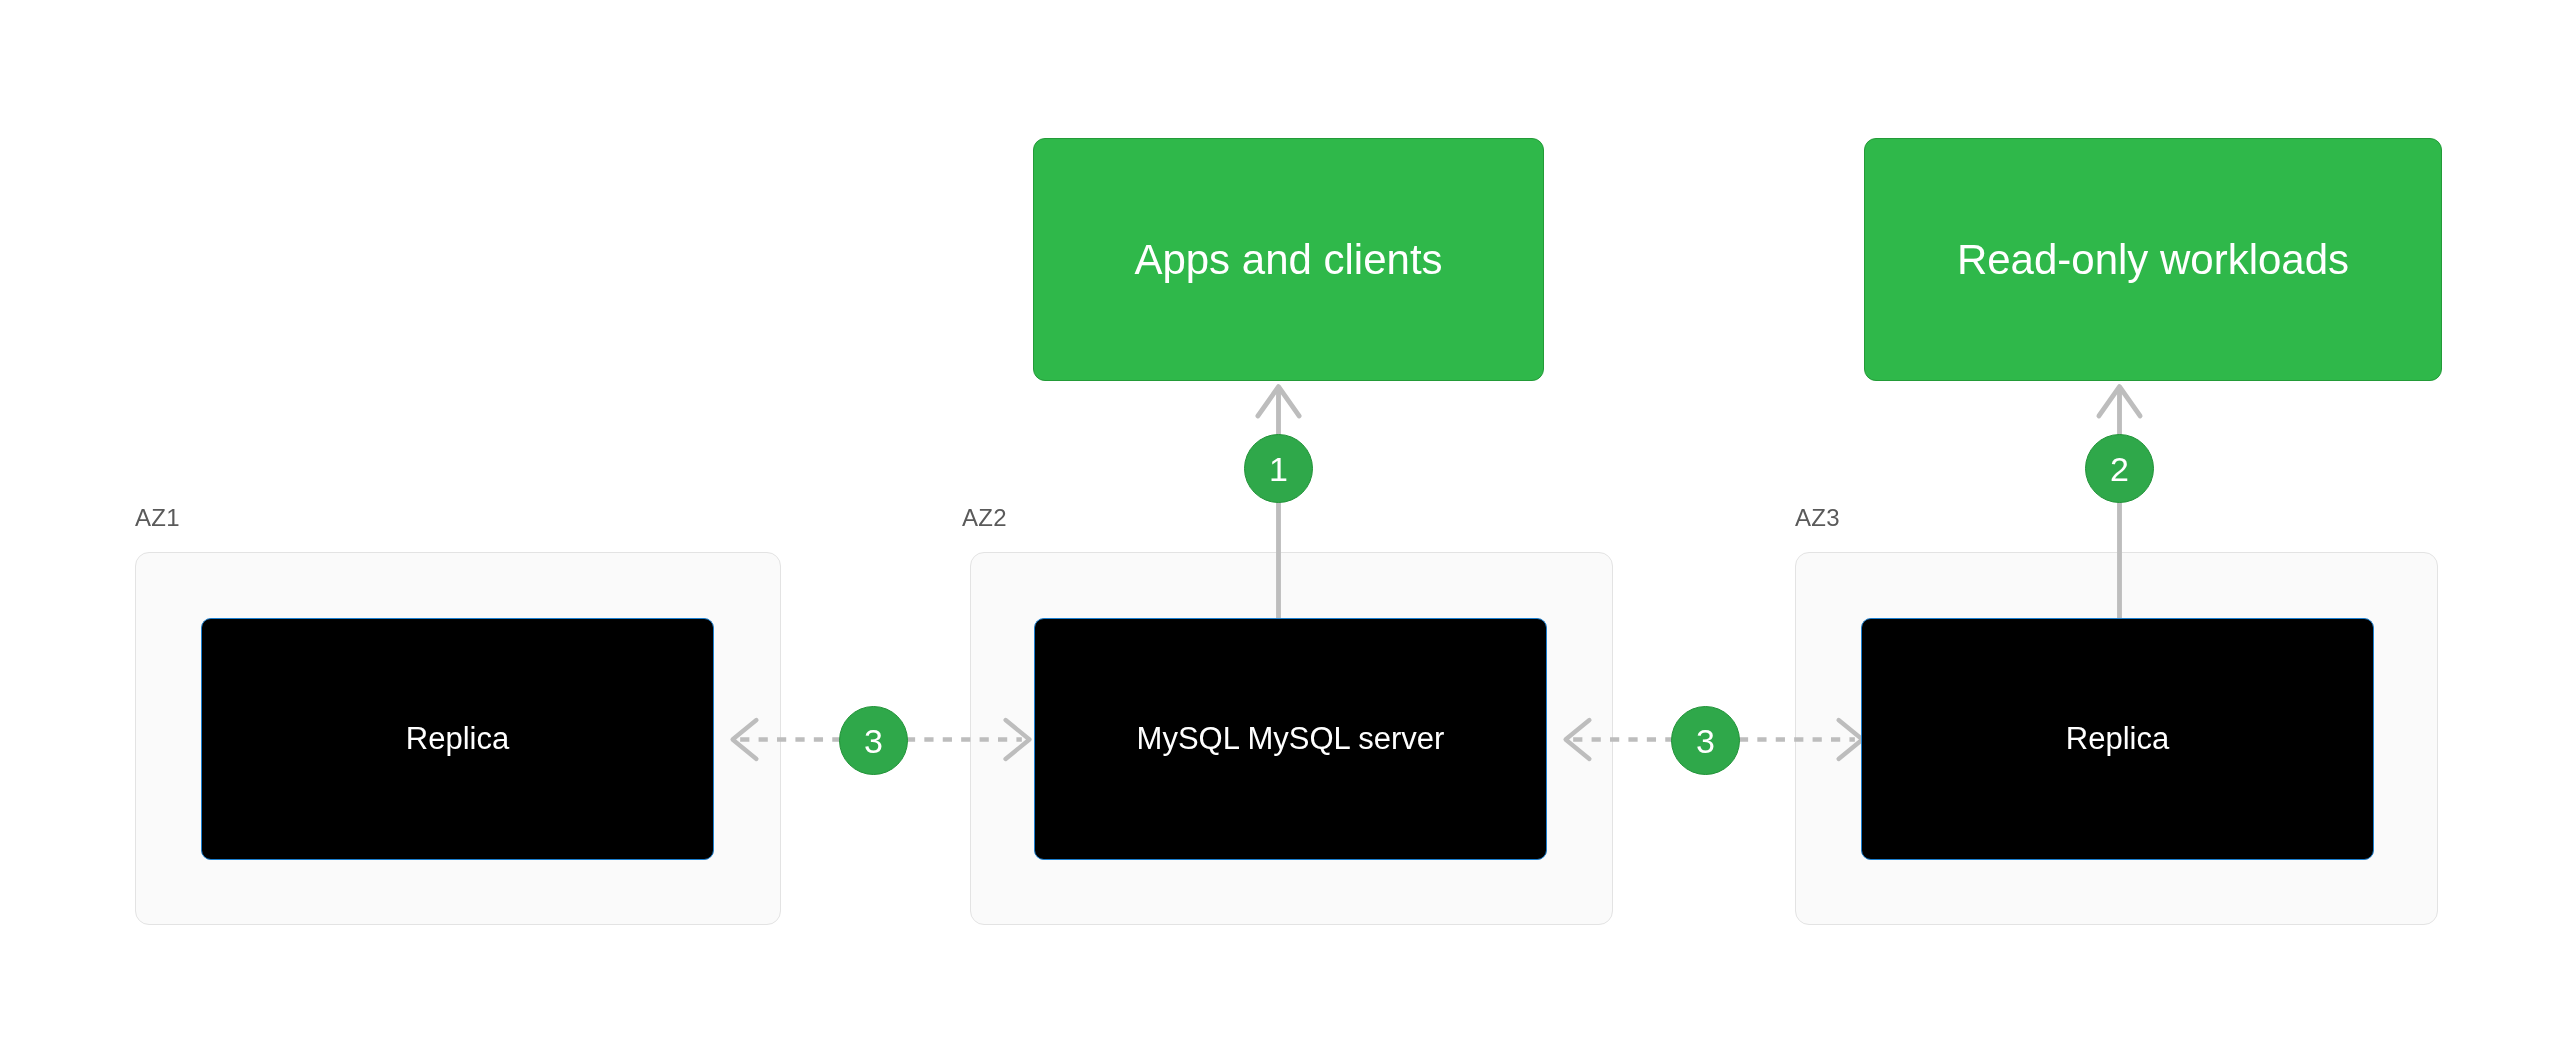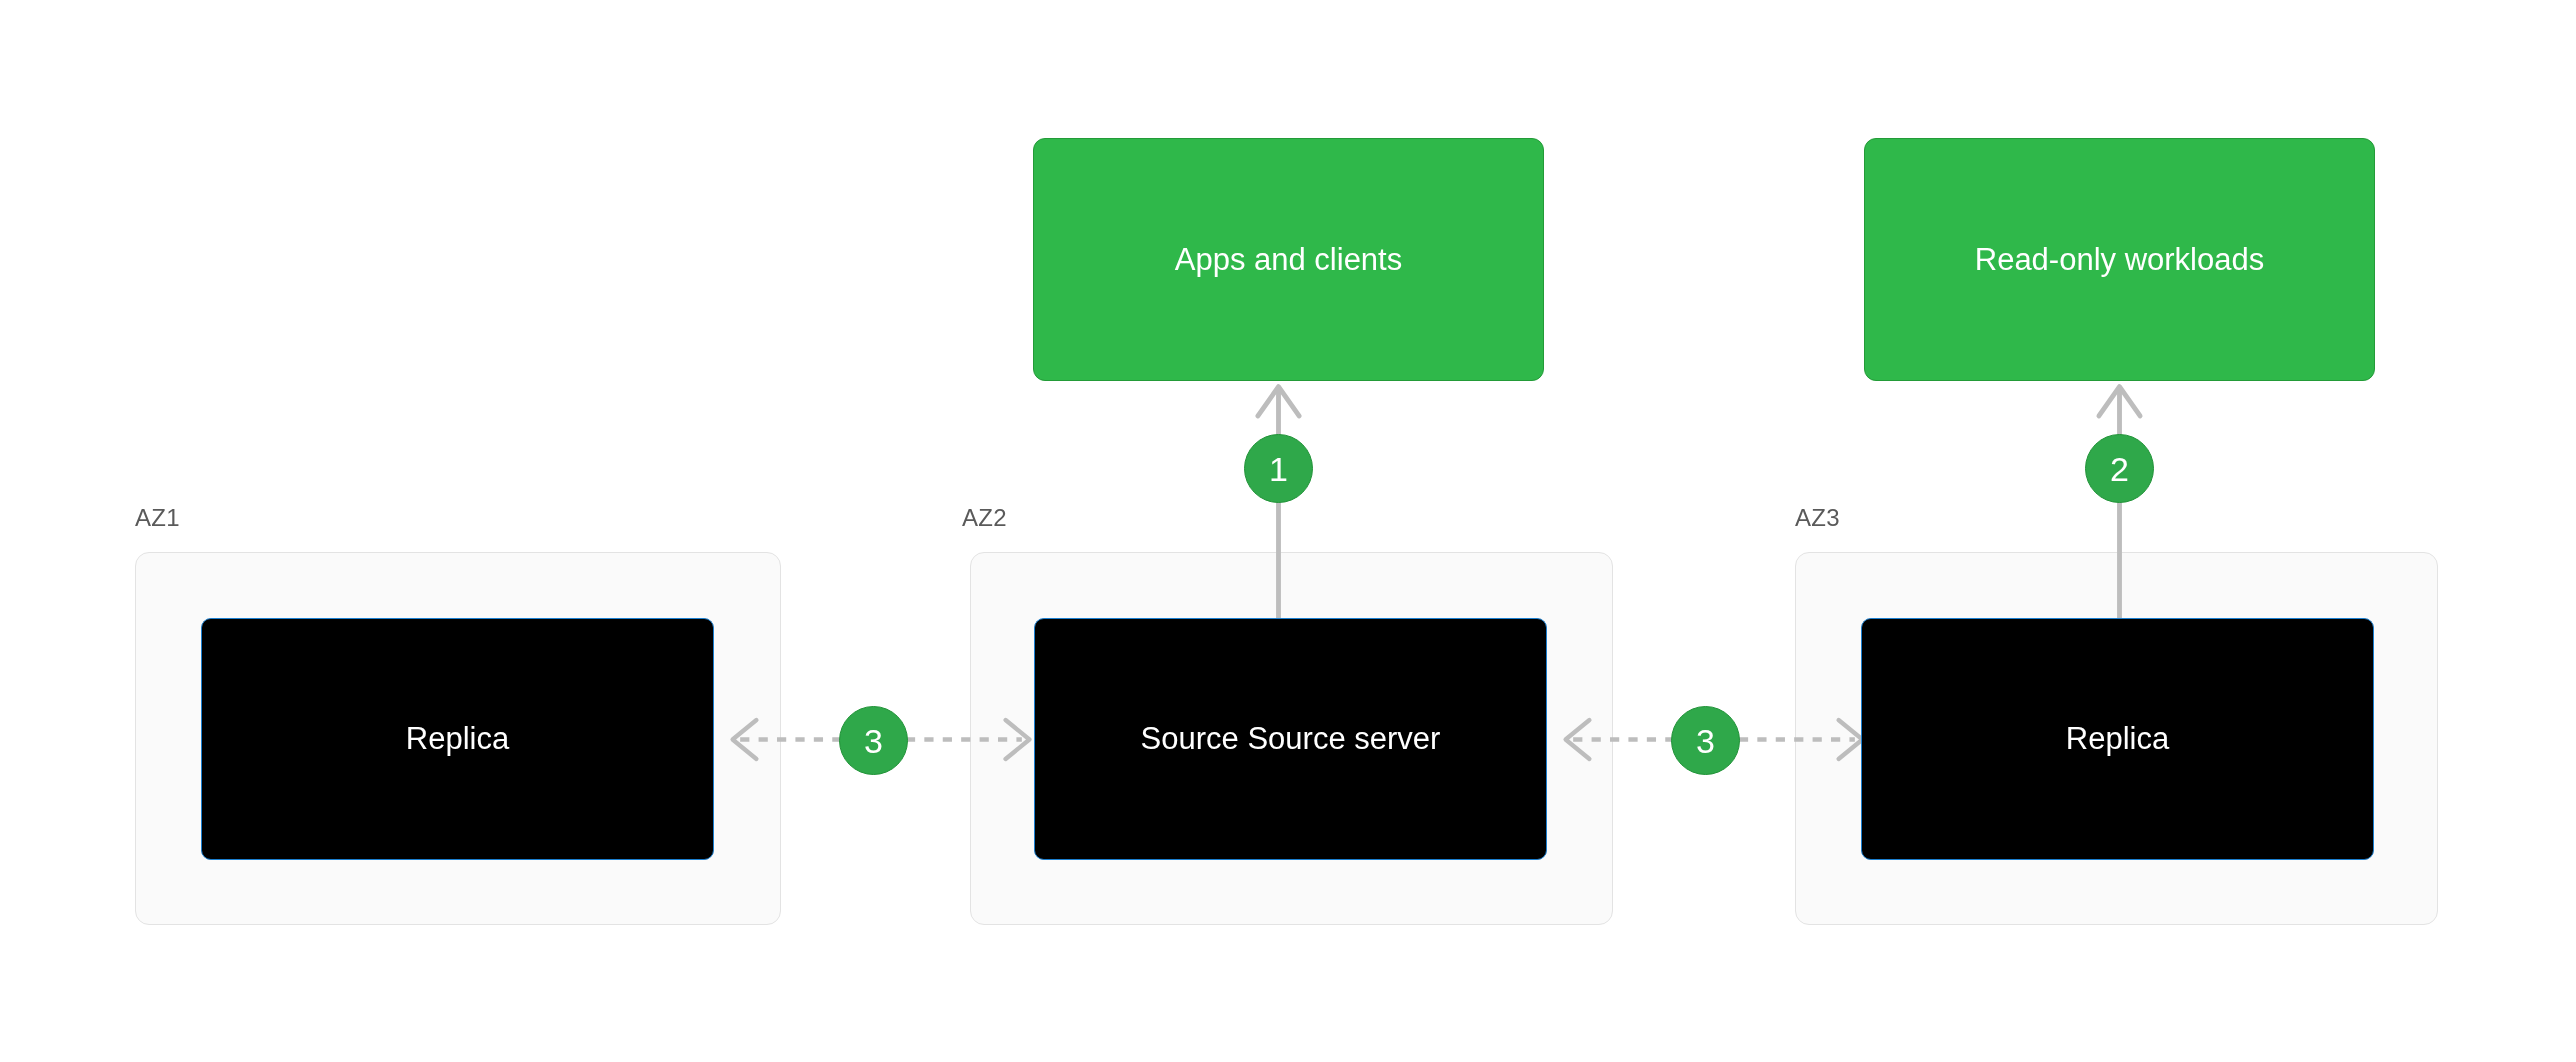--- a/index.html
+++ b/index.html
@@ -44,21 +44,21 @@
     align-items: center;
     justify-content: center;
     color: #ffffff;
     text-align: center;
     white-space: nowrap;
   }
   .node-green {
     background: #2FB84A;
     border: 1.6px solid #239B38;
     border-radius: 12px;
-    font-size: 31px;
+    font-size: 42px;
   }
   .node-blue {
     background: #000000;
     border: 1.6px solid #1B7FD0;
     border-radius: 9.8px;
     font-size: 31px;
   }
 
   
   .conn-svg {
@@ -116,30 +116,30 @@
   <svg class="conn-svg" style="left:1551px; top:707px; width:326px; height:65px;" viewBox="0 0 600 120">
     <line x1="40" y1="60" x2="560" y2="60" stroke="#BDBDBD" stroke-width="8" stroke-dasharray="17 17"></line>
     <polyline points="70,24 26,60 70,96" fill="none" stroke="#BDBDBD" stroke-width="8" stroke-linecap="round" stroke-linejoin="round"></polyline>
     <polyline points="530,24 574,60 530,96" fill="none" stroke="#BDBDBD" stroke-width="8" stroke-linecap="round" stroke-linejoin="round"></polyline>
   </svg>
 
   <div class="node node-green" style="left:1033px; top:138px; width:511px; height:243px;">
     <span>Apps and clients</span>
   </div>
 
-  <div class="node node-green" style="left:1864px; top:138px; width:511px; height:243px;">
+  <div class="node node-green" style="left:1864px; top:138px; width:578px; height:243px;">
     <span>Read-only workloads</span>
   </div>
 
   <div class="node node-blue" style="left:201px; top:618px; width:513px; height:242px;">
     <span>Replica</span>
   </div>
 
   <div class="node node-blue" style="left:1034px; top:618px; width:513px; height:242px;">
-    <span>Source Source server</span>
+    <span>MySQL MySQL server</span>
   </div>
 
   <div class="node node-blue" style="left:1861px; top:618px; width:513px; height:242px;">
     <span>Replica</span>
   </div>
 
   <div class="badge" style="left:1244px; top:434px;">
     <span>1</span>
   </div>
 

